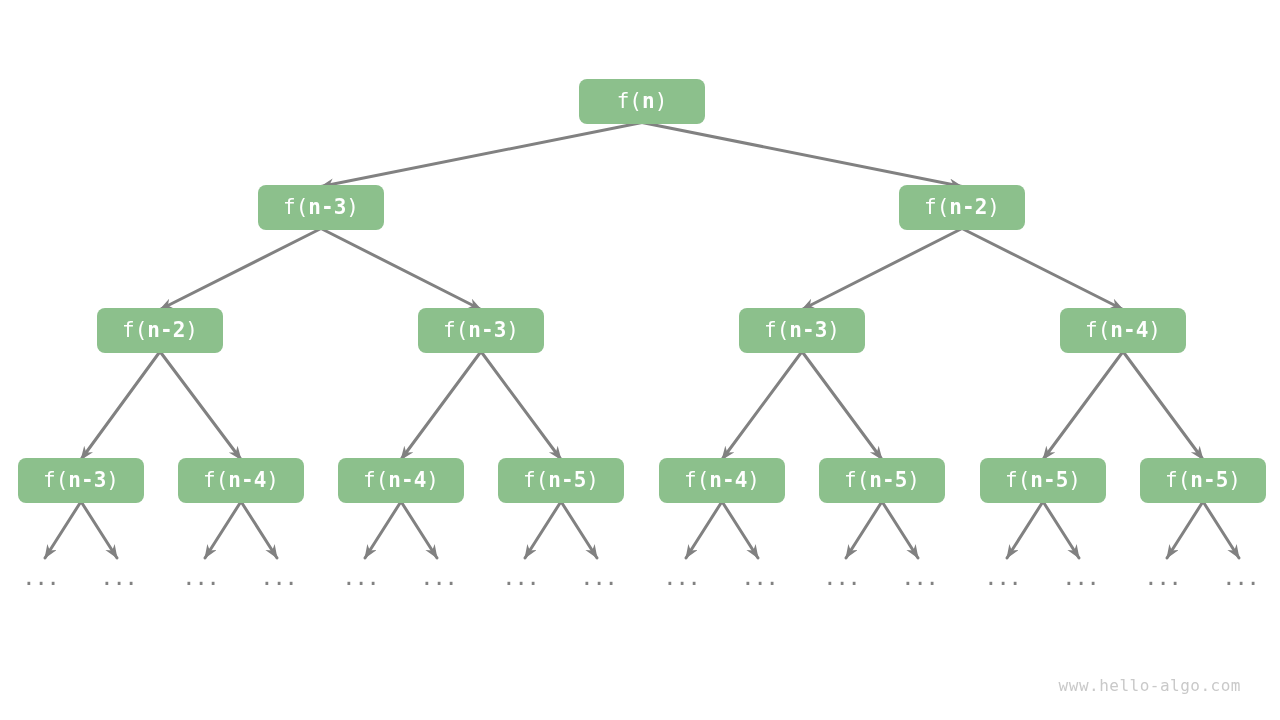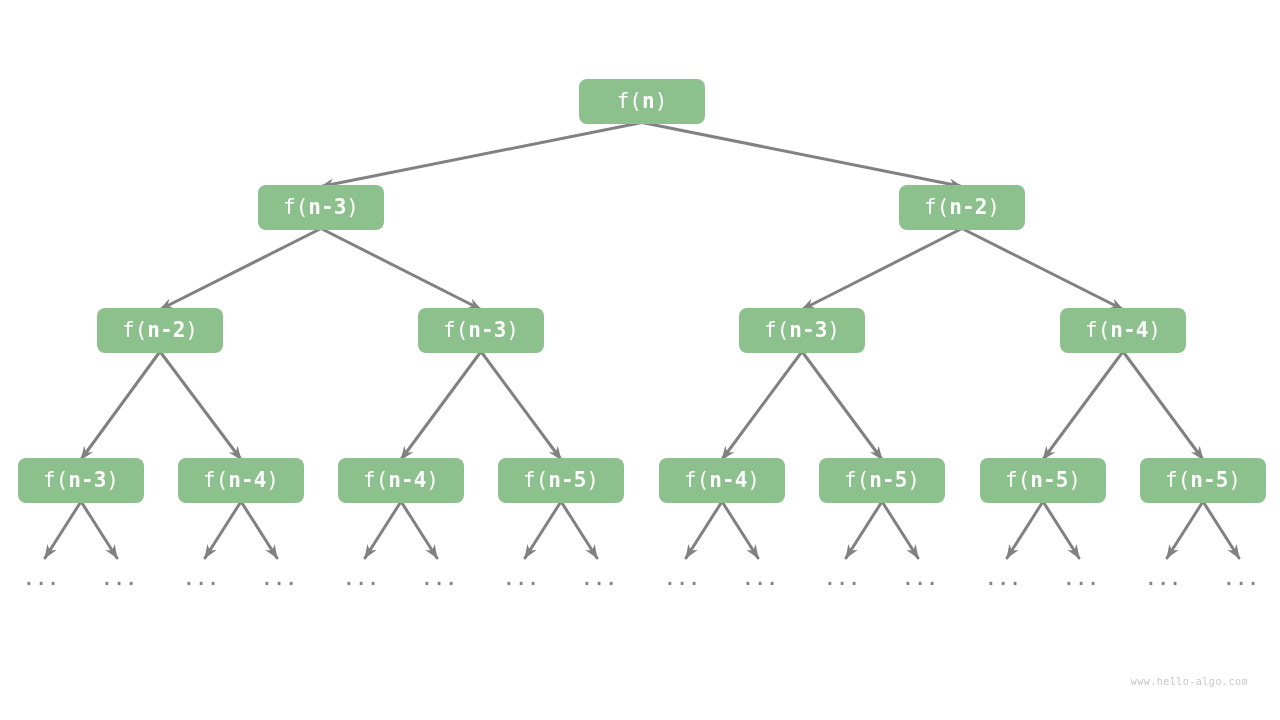--- a/index.html
+++ b/index.html
@@ -50,24 +50,24 @@
     position: absolute;
     transform: translateX(-50%);
     color: var(--ellipsis, #828282);
     font-size: 17px;
     font-weight: bold;
     letter-spacing: 2px;
     line-height: 1;
   }
   #watermark {
     position: absolute;
-    right: 32px;
+    right: 39px;
     top: 676px;
     color: var(--wm, #C9C9C9);
-    font-size: 10px;
+    font-size: 16px;
     letter-spacing: 0.5px;
   }
 </style>
 </head>
 <body>
 
 <div id="canvas" style="--bg: #FFFFFF; --node-fill: #8CC08C; --node-text: #FFFFFF; --edge: #818181; --ellipsis: #828282; --wm: #C9C9C9;">
   <svg id="edges" viewBox="0 0 1280 720">
     <defs>
       <marker id="arrowhead" markerUnits="userSpaceOnUse" markerWidth="16" markerHeight="13" refX="13" refY="5.5" orient="auto">

